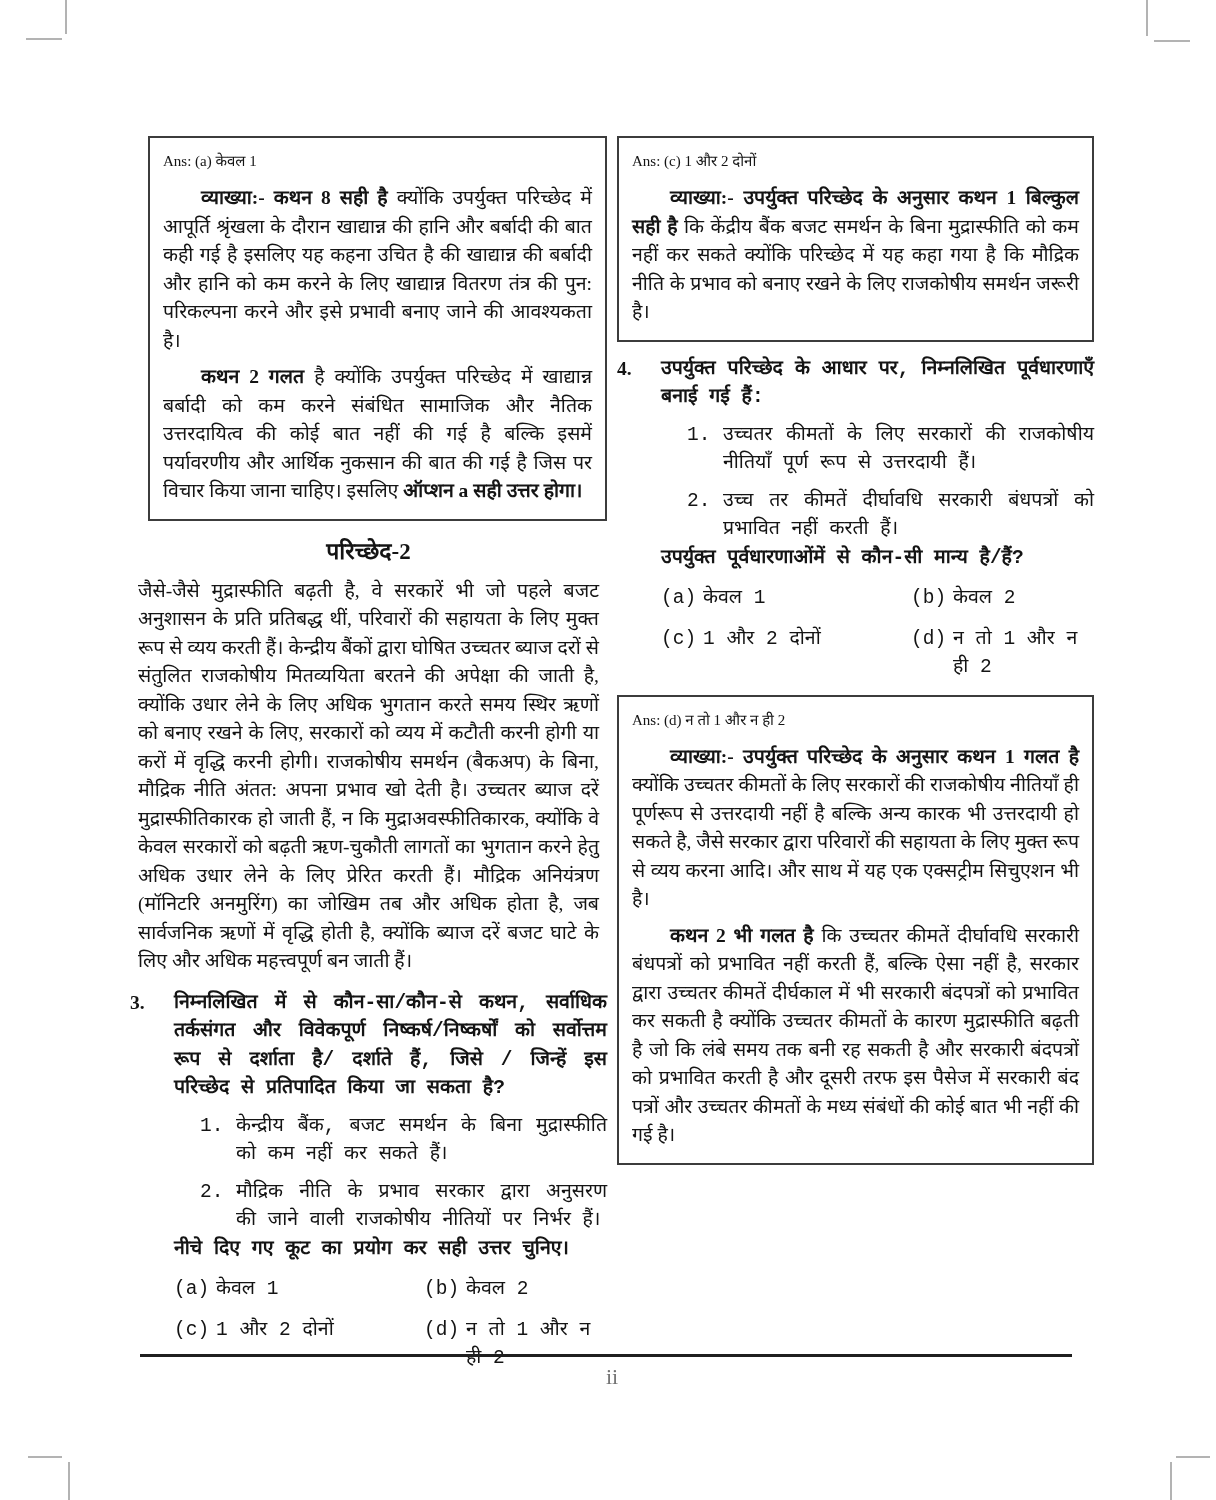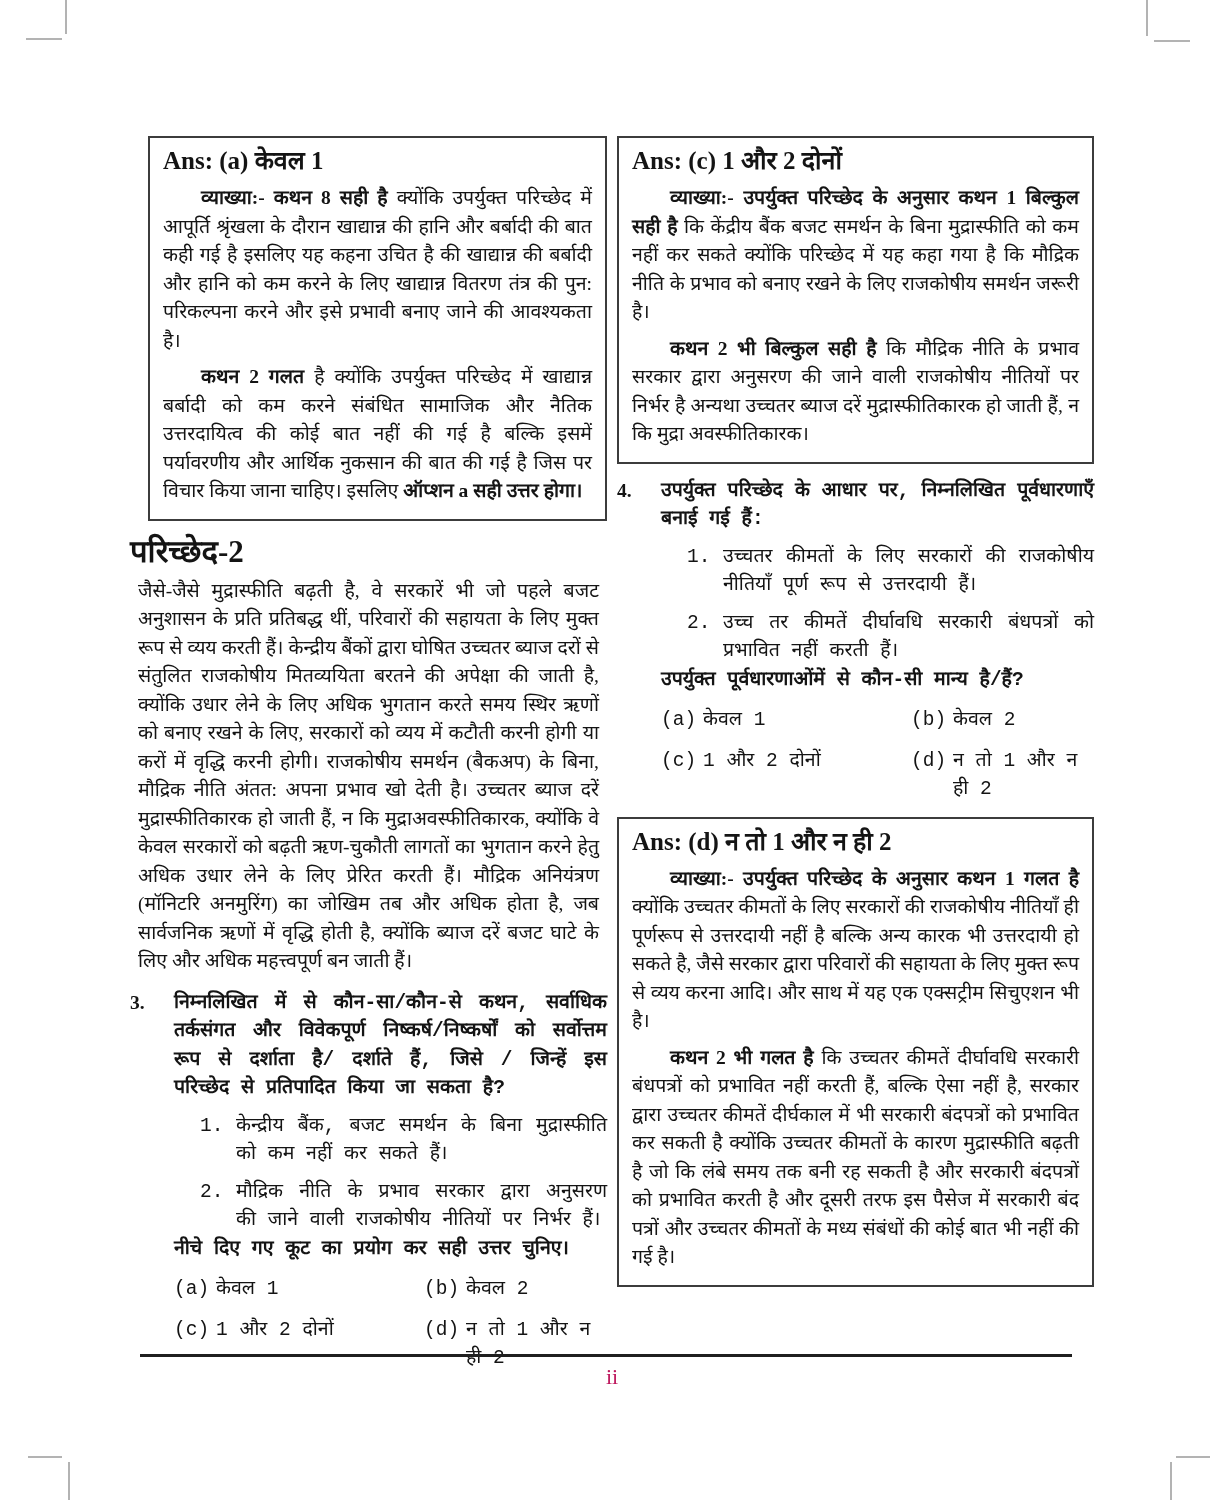--- a/index.html
+++ b/index.html
@@ -20,24 +20,24 @@
     font-size:19.5px;line-height:28.5px;
   }
   .col{width:477px;flex:none;}
   .b{font-weight:bold;}
   .ansbox{
     border:2px solid #3c3c3c;
     padding:8px 13px 13px 13px;
     background:#fff;
   }
   .ansbox.inset{margin-left:18px;}
-  .ans-title{font-weight:bold;font-size:25px;line-height:30px;}
+  .ans-title{font-weight:normal;font-size:15px;line-height:30px;}
   .para{margin:8px 0 0 0;text-indent:38px;text-align:justify;}
   .passage-heading{
-    font-weight:bold;font-size:31px;
+    text-align:center;font-weight:bold;font-size:23px;
     margin:16px 0 10px 0;line-height:30px;
   }
   .passage-body{margin:8px;text-align:justify;}
   .question{display:flex;margin-top:13px;}
   .q-num{width:44px;flex:none;font-weight:bold;}
   .q-body{flex:1;min-width:0;font-family:Liberation Mono, monospace;}
   .q-text{font-weight:bold;text-align:justify;}
   .stmt{display:flex;margin:9px 0 0 26px;}
   .stmt-num{width:36px;flex:none;}
   .stmt-text{flex:1;text-align:justify;}
@@ -45,21 +45,21 @@
   .opts{display:grid;grid-template-columns:250px 1fr;row-gap:12px;margin-top:12px;}
   .opt{display:flex;}
   .opt-label{width:42px;flex:none;}
   .gap-box{margin-top:13px;}
   .footer-rule{
     position:absolute;left:140px;top:1354px;width:932px;height:3px;
     background:#1f1f1f;
   }
   .page-number{
     position:absolute;left:130px;top:1364px;width:964px;
-    text-align:center;font-size:22px;color:#be185d;
+    text-align:center;font-size:22px;color:#737373;
   }
 </style>
 </head>
 <body>
 
 <div class="page">
 
   <div class="crop" style="left:65px;top:0;width:2px;height:34px;"></div>
   <div class="crop" style="left:26px;top:38px;width:36px;height:2px;"></div>
   <div class="crop" style="left:1146px;top:0;width:2px;height:36px;"></div>
@@ -116,21 +116,20 @@
         </div>
       </div>
 
     </div>
 
     <div class="col">
 
       <div class="ansbox">
         <div class="ans-title">Ans: (c) 1 और 2 दोनों</div>
         <p class="para"><span class="b">व्याख्या:- उपर्युक्त परिच्छेद के अनुसार कथन 1 बिल्कुल सही है </span><span>कि केंद्रीय बैंक बजट समर्थन के बिना मुद्रास्फीति को कम नहीं कर सकते क्योंकि परिच्छेद में यह कहा गया है कि मौद्रिक नीति के प्रभाव को बनाए रखने के लिए राजकोषीय समर्थन जरूरी है।</span></p>
-        <p class="para"><span class="b">कथन 2 भी बिल्कुल सही है </span><span>कि मौद्रिक नीति के प्रभाव सरकार द्वारा अनुसरण की जाने वाली राजकोषीय नीतियों पर निर्भर है अन्यथा उच्चतर ब्याज दरें मुद्रास्फीतिकारक हो जाती हैं, न कि मुद्रा अवस्फीतिकारक।</span></p>
       </div>
 
       <div class="question">
         <div class="q-num">4.</div>
         <div class="q-body">
           <div class="q-text">उपर्युक्त परिच्छेद के आधार पर, निम्नलिखित पूर्वधारणाएँ बनाई गई हैं:</div>
           <div class="stmt">
             <span class="stmt-num">1.</span>
             <span class="stmt-text">उच्चतर कीमतों के लिए सरकारों की राजकोषीय नीतियाँ पूर्ण रूप से उत्तरदायी हैं।</span>
           </div>

